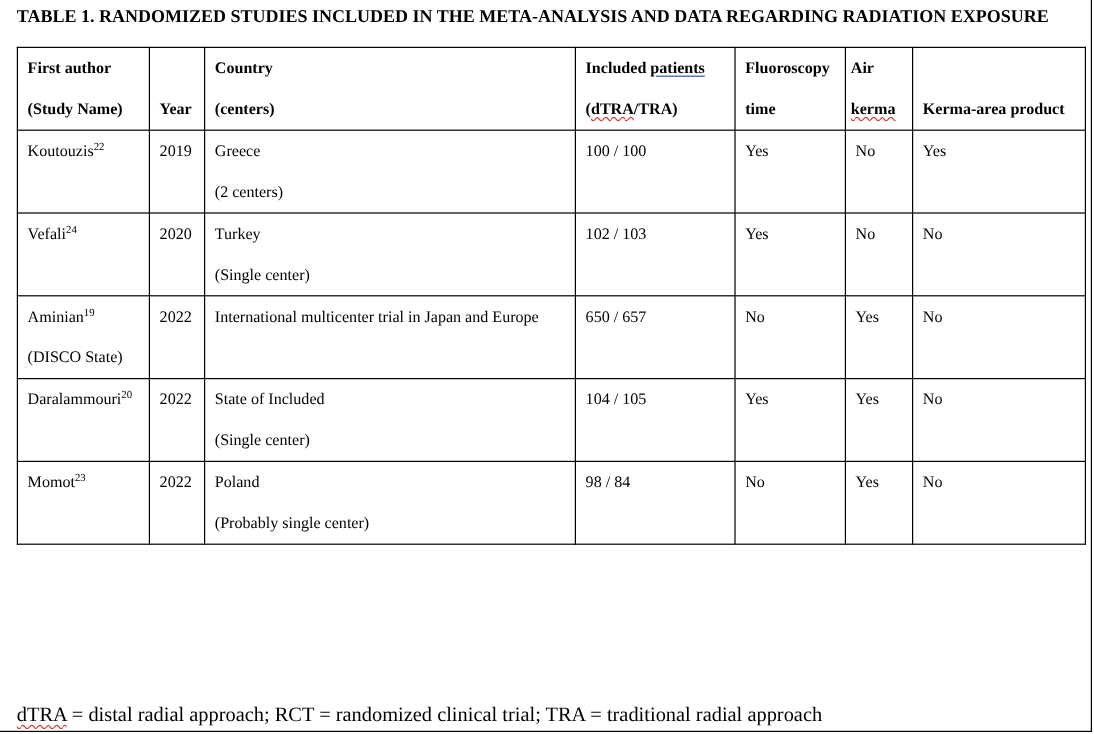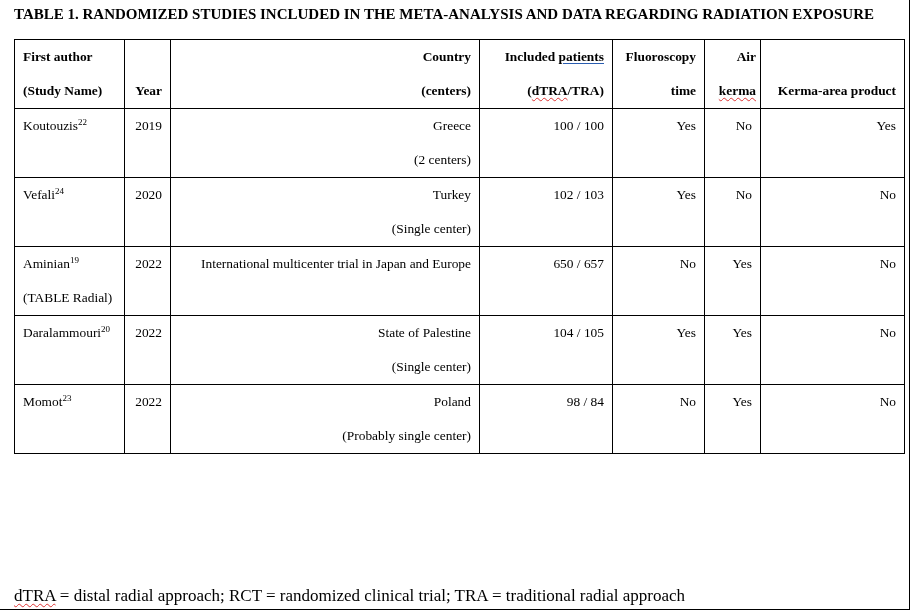--- a/index.html
+++ b/index.html
@@ -5,21 +5,21 @@
   html, body { margin:0; padding:0; background:#fff; }
   body { width:912px; height:612px; position:relative; overflow:hidden;
          font-family:"Liberation Serif", "DejaVu Serif", serif; color:#000; }
   .frame { position:absolute; left:-2px; top:-2px; width:911px; height:611px;
            border-right:1px solid #000; border-bottom:1px solid #000; }
   .title { position:absolute; left:14px; top:6px; font-weight:bold; font-size:15px; white-space:nowrap; }
   table { position:absolute; left:14px; top:39px; border-collapse:collapse; font-size:13.4px; }
   td, th { border:1px solid #000; vertical-align:top; padding:0 8px; line-height:34px; }
   th { font-weight:bold; height:67px; }
   td { height:67px;margin-top:37px; }
-  .l { text-align:left; } .c { text-align:right; }
+  .l { text-align:left; } .c { text-align:left; }
   th .ln { display:block; line-height:34px; }
   sup { font-size:9px; line-height:0; vertical-align:5px; }
   .spell { text-decoration: underline wavy #d33; text-decoration-thickness:1px; text-underline-offset:2px; }
   .grammar { text-decoration: underline #2a5db0; text-decoration-thickness:1px; text-underline-offset:2px; }
   .footnote { position:absolute; left:14px; top:586px; font-size:17px; white-space:nowrap; }
 </style>
 </head>
 <body>
 
 <div class="frame"></div>
@@ -95,40 +95,40 @@
           <div>(Single center)</div>
         </td>
         <td class="c">102 / 103</td>
         <td class="c">Yes</td>
         <td class="c">No</td>
         <td class="c">No</td>
       </tr>
       <tr>
         <td class="l">
           <div><span>Aminian</span><sup>19</sup></div>
-          <div>(TABLE Radial)</div>
+          <div>(DISCO State)</div>
         </td>
         <td class="c">2022</td>
         <td class="c" style="white-space:nowrap">
           <div>International multicenter trial in Japan and Europe</div>
           <div></div>
         </td>
         <td class="c">650 / 657</td>
         <td class="c">No</td>
         <td class="c">Yes</td>
         <td class="c">No</td>
       </tr>
       <tr>
         <td class="l">
           <div><span>Daralammouri</span><sup>20</sup></div>
           <div></div>
         </td>
         <td class="c">2022</td>
         <td class="c" style="white-space:nowrap">
-          <div>State of Palestine</div>
+          <div>State of Included</div>
           <div>(Single center)</div>
         </td>
         <td class="c">104 / 105</td>
         <td class="c">Yes</td>
         <td class="c">Yes</td>
         <td class="c">No</td>
       </tr>
       <tr>
         <td class="l">
           <div><span>Momot</span><sup>23</sup></div>

